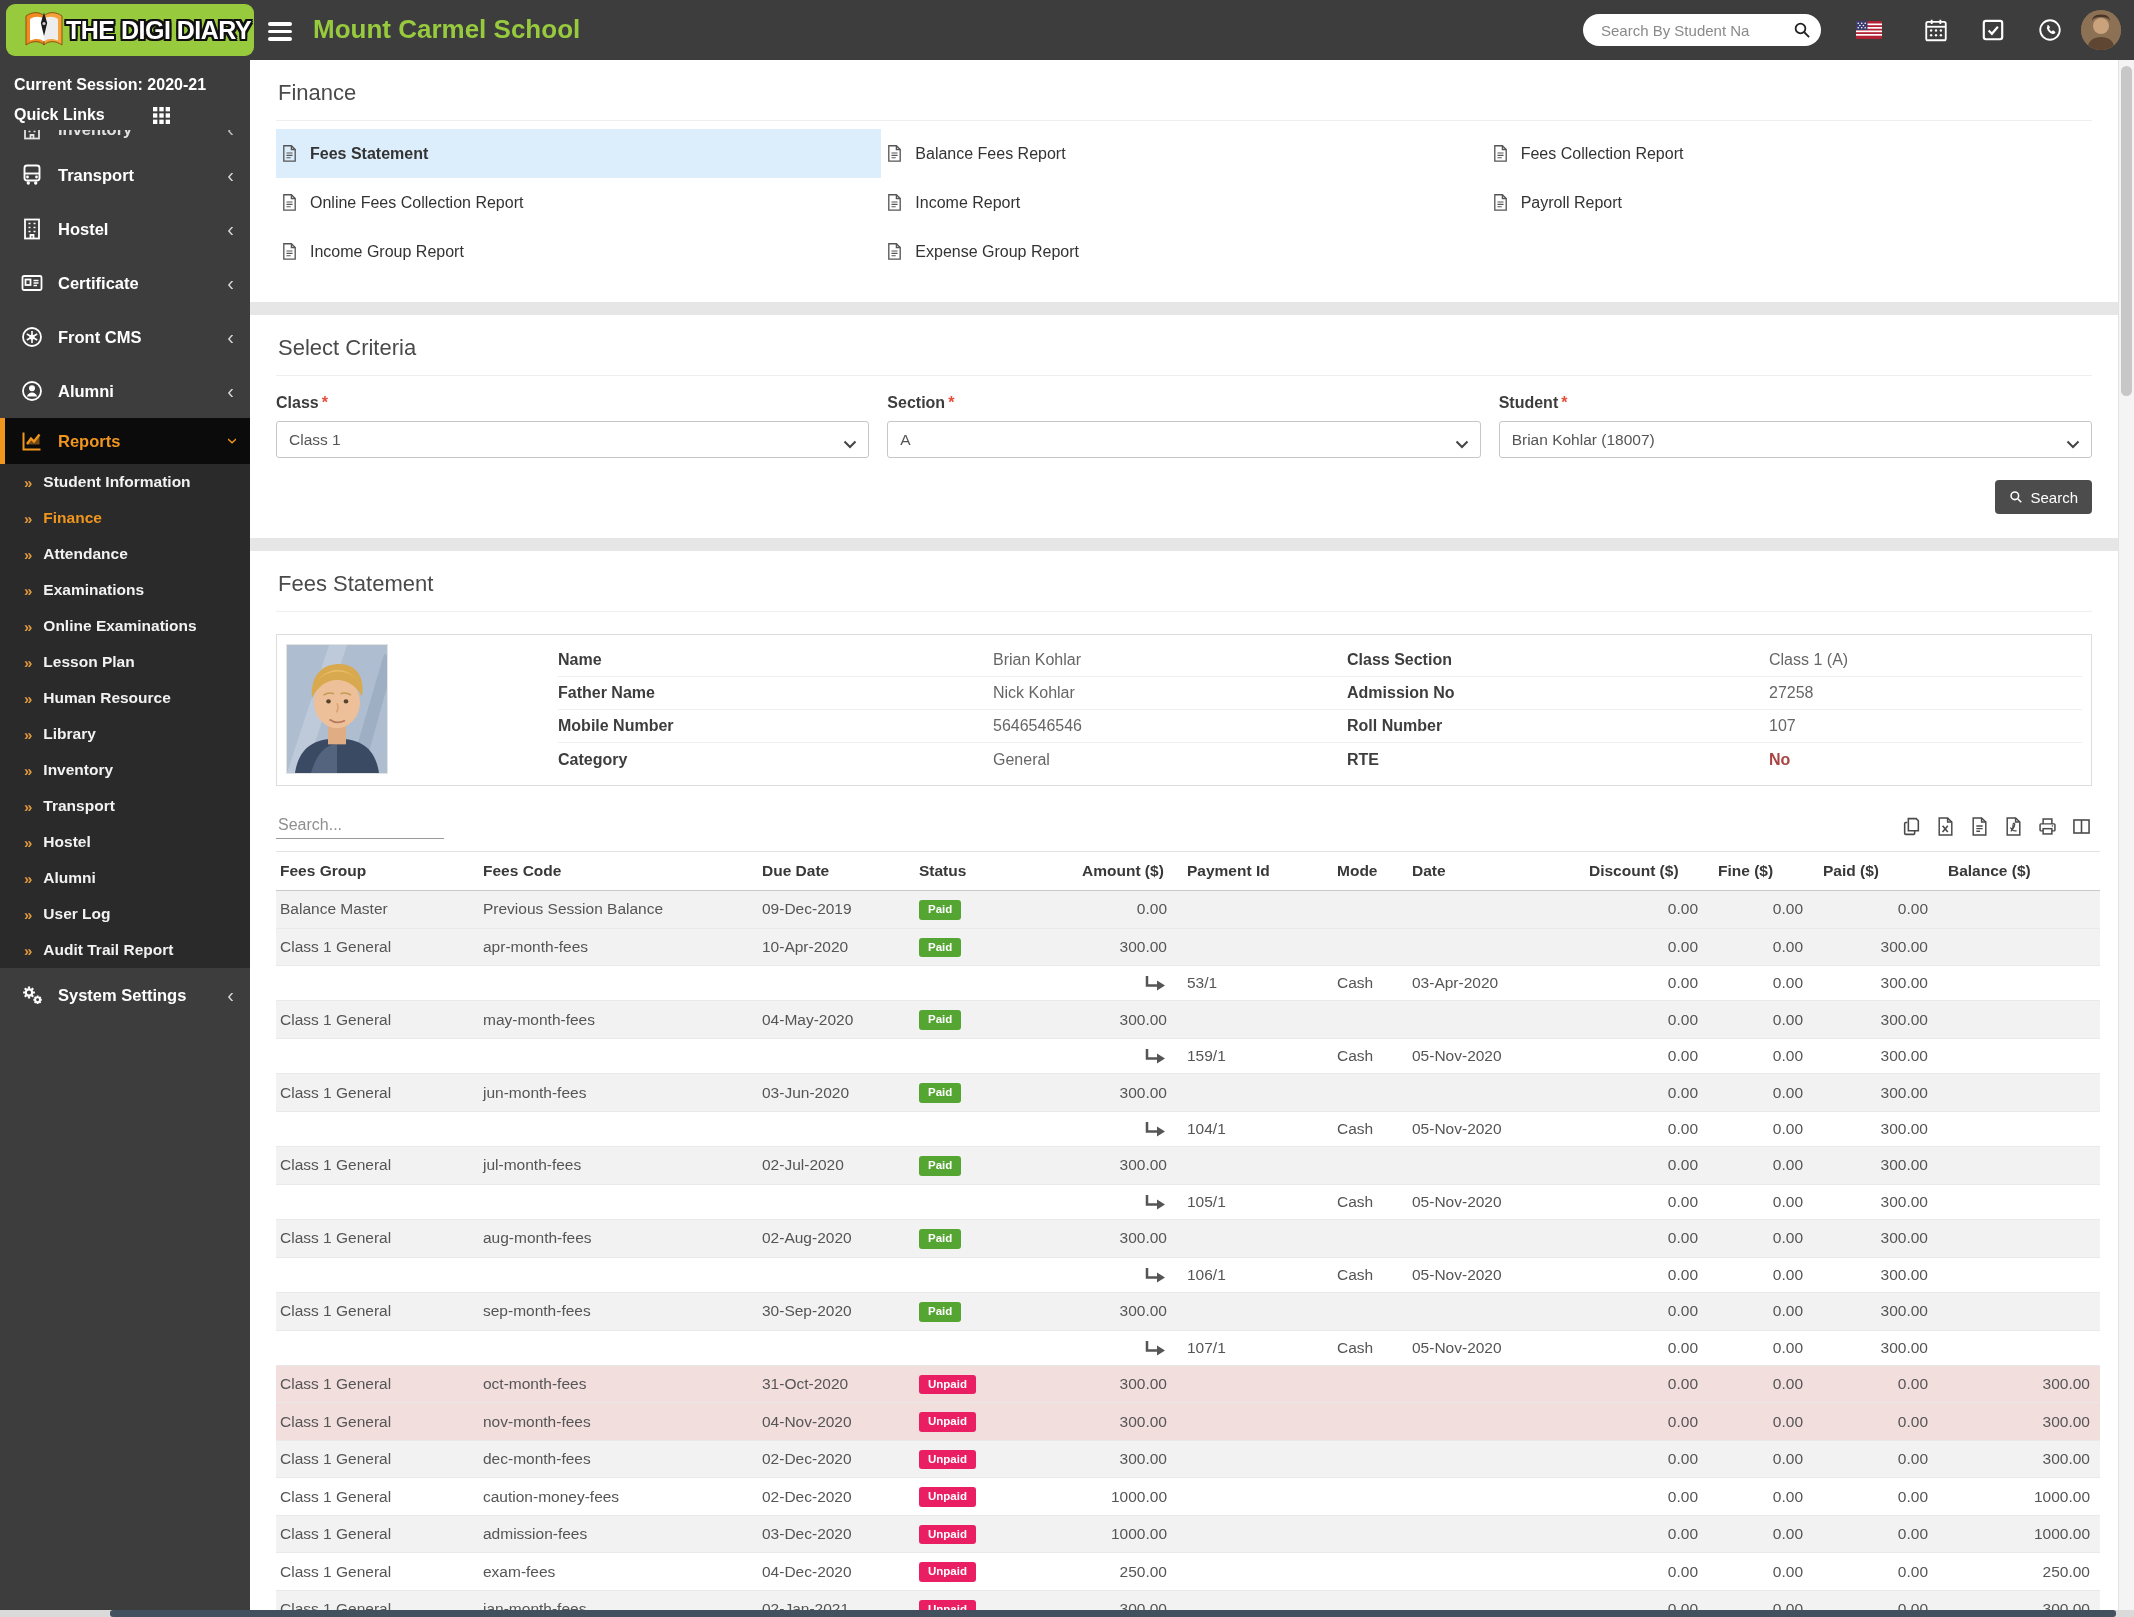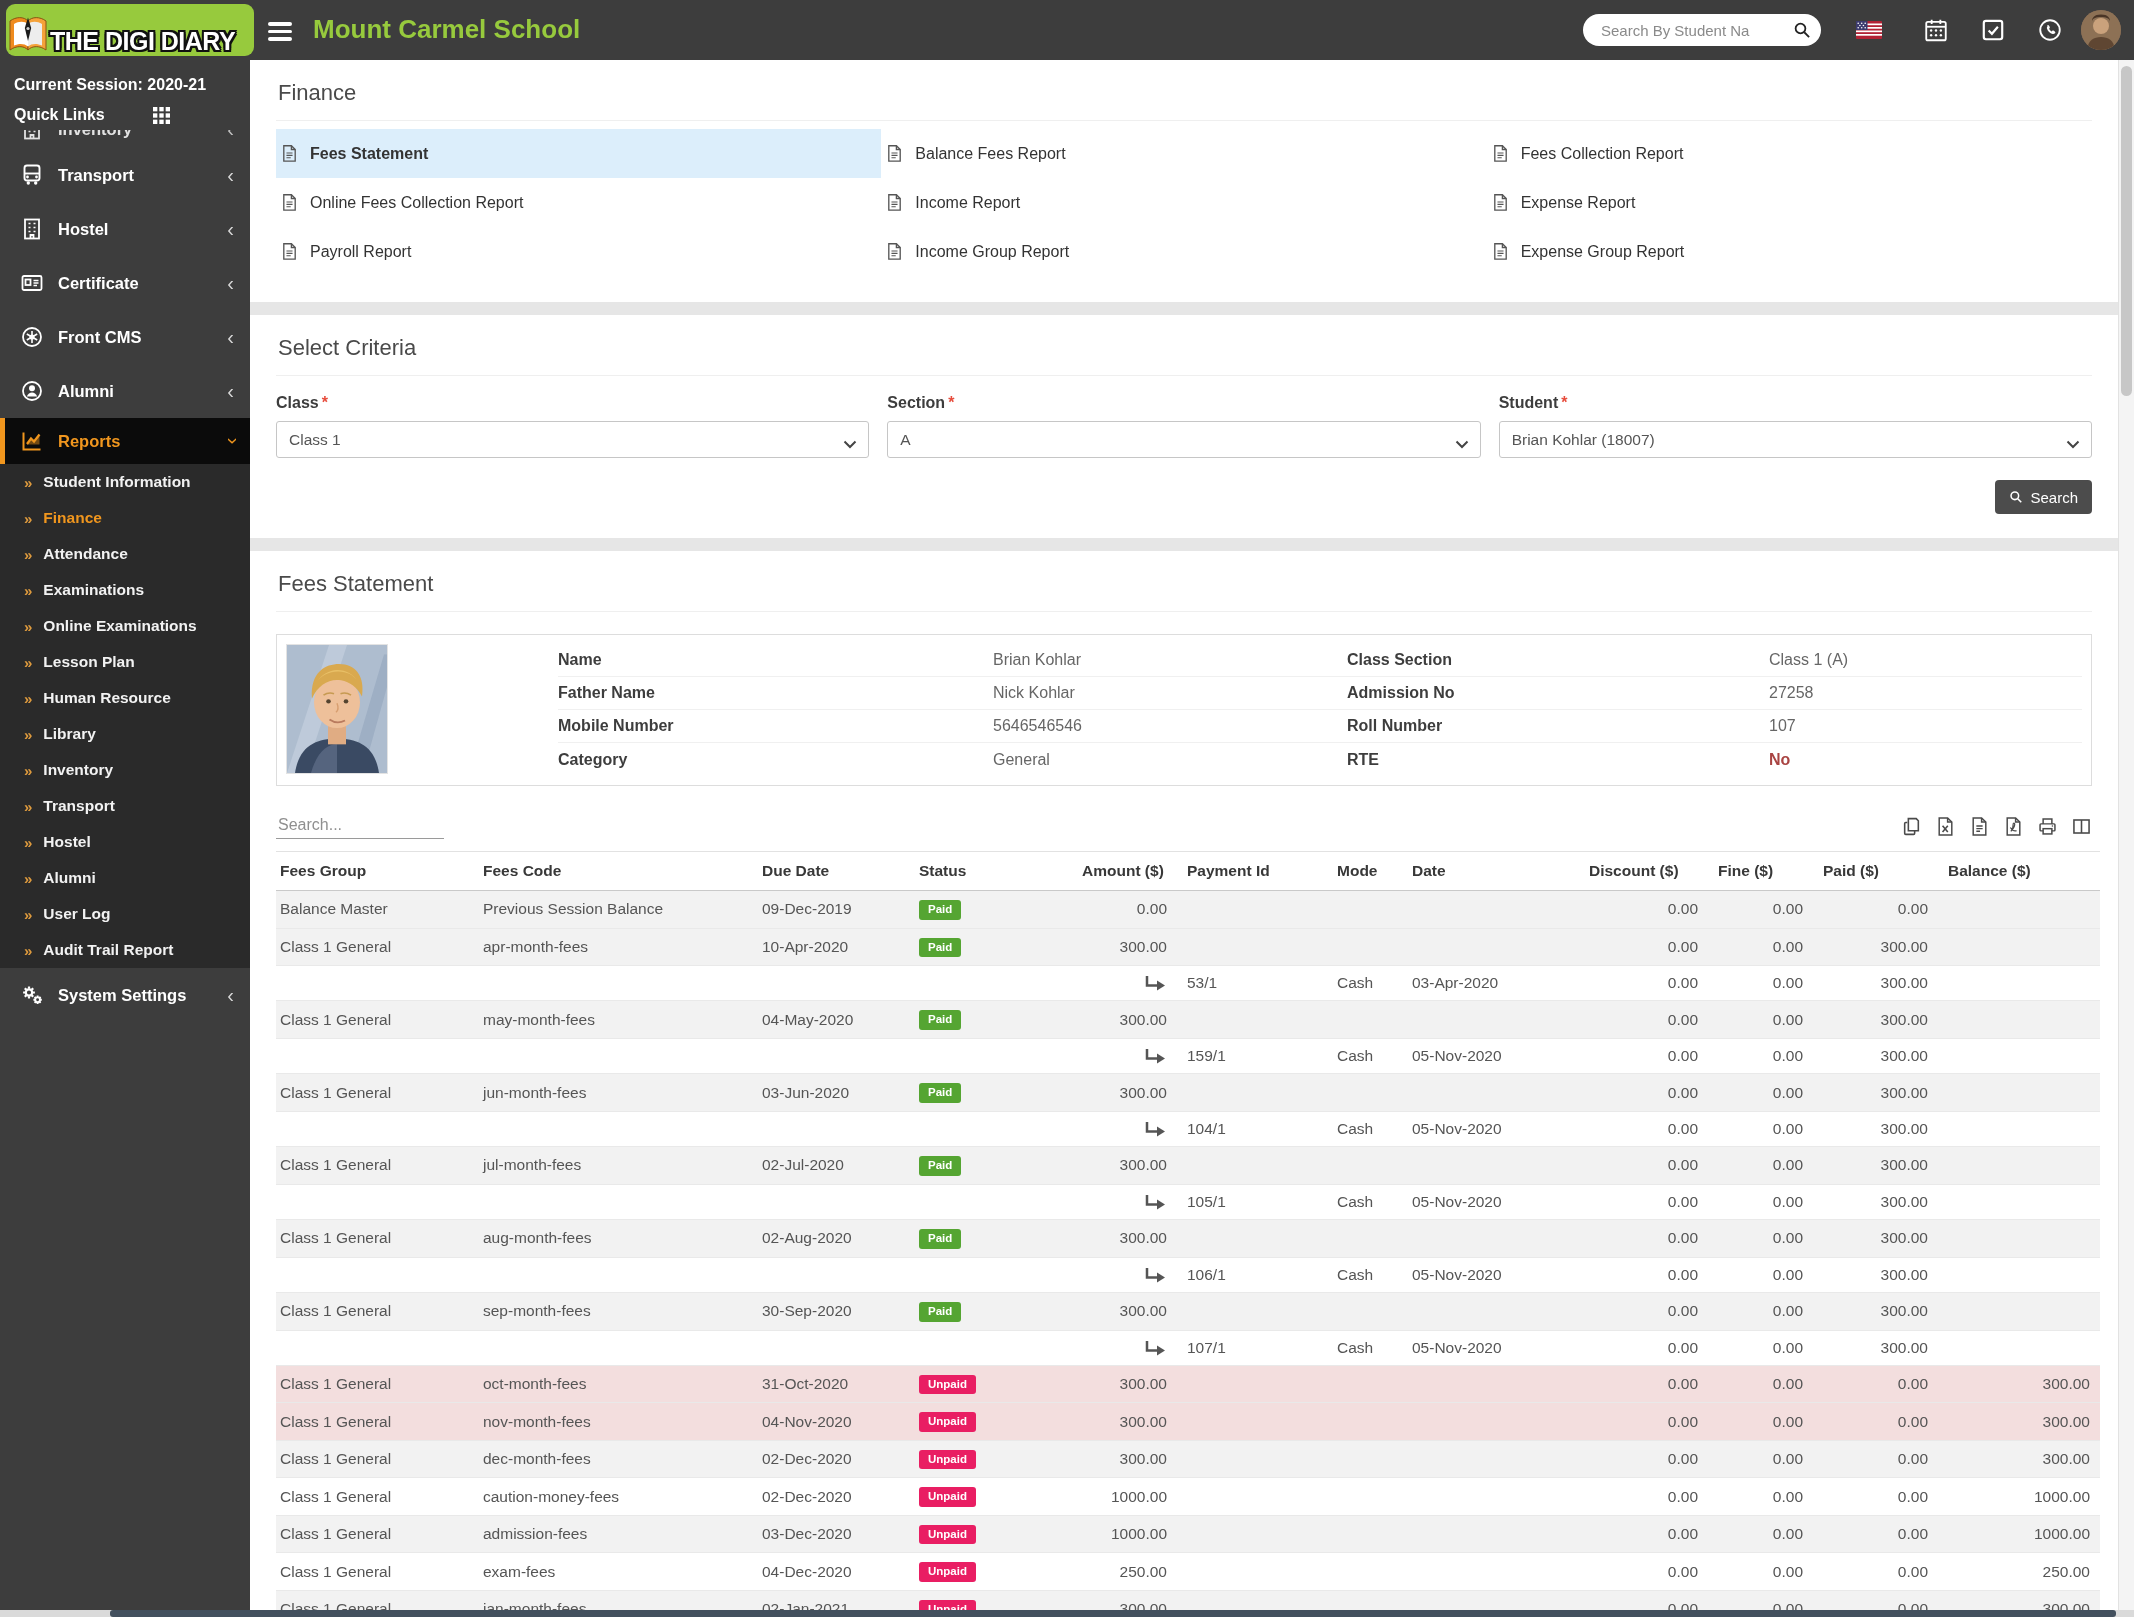--- a/index.html
+++ b/index.html
@@ -5,21 +5,21 @@
   :root{
     --orange:#f0961e; --green:#97ca3d; --paid:#55a532; --unpaid:#e91e63;
     --hdr:#3d3d3d; --submenu:#2a2a2a; --rowgray:#f2f2f2; --rowpink:#f3dede;
   }
   *{box-sizing:border-box;}
   html,body{margin:0;padding:0;width:2134px;height:1617px;overflow:hidden;
     font-family:"Liberation Sans","DejaVu Sans",sans-serif;background:#e6e6e6;}
   
   .topbar{position:absolute;left:0;top:0;width:2134px;height:60px;background:var(--hdr);z-index:50;}
   .logo-block{position:absolute;left:6px;top:4px;width:248px;height:52px;background:var(--green);
-    border-radius:9px;display:flex;align-items:flex-end;padding:0 0;}
+    border-radius:9px;display:flex;align-items:center;padding:0 16px;}
   .logo-book{width:44px;height:42px;flex:0 0 auto;}
   .logo-text{font-size:25px;font-weight:800;color:#fff;letter-spacing:-.5px;white-space:nowrap;
     text-shadow:-2px -2px 0 #111,2px -2px 0 #111,-2px 2px 0 #111,2px 2px 0 #111,0 2px 0 #111,0 -2px 0 #111,2px 0 0 #111,-2px 0 0 #111;}
   .hamburger{position:absolute;left:268px;top:18px;width:26px;height:24px;cursor:pointer;}
   .hamburger i{display:block;width:24px;height:3.5px;background:#fff;border-radius:2px;margin:4px 0;}
   .school-name{position:absolute;left:313px;top:14px;font-size:26px;font-weight:bold;color:var(--green);}
   .search-pill{position:absolute;left:1583px;top:14px;width:238px;height:32px;background:#fff;border-radius:16px;
     display:flex;align-items:center;padding:0 10px 0 16px;}
   .search-pill input{border:none;outline:none;flex:1;font-size:15px;color:#444;min-width:0;
     font-family:"Liberation Sans","DejaVu Sans",sans-serif;}
@@ -393,28 +393,20 @@
               <path d="M6.8 9.5h6.4M6.8 12h6.4M6.8 14.5h4.5" stroke-width="1.2"></path>
             </svg></span>
           <span class="ltxt">Income Report</span>
         </div>
         <div class="link-cell">
           <span class="fic"><svg viewBox="0 0 20 20" fill="none" stroke="currentColor" stroke-width="1.4">
               <path d="M4 1.8h8l4 4V18H4z"></path>
               <path d="M12 1.8v4h4"></path>
               <path d="M6.8 9.5h6.4M6.8 12h6.4M6.8 14.5h4.5" stroke-width="1.2"></path>
             </svg></span>
-          <span class="ltxt">Expense Report</span>
-        </div>
-        <div class="link-cell">
-          <span class="fic"><svg viewBox="0 0 20 20" fill="none" stroke="currentColor" stroke-width="1.4">
-              <path d="M4 1.8h8l4 4V18H4z"></path>
-              <path d="M12 1.8v4h4"></path>
-              <path d="M6.8 9.5h6.4M6.8 12h6.4M6.8 14.5h4.5" stroke-width="1.2"></path>
-            </svg></span>
           <span class="ltxt">Payroll Report</span>
         </div>
         <div class="link-cell">
           <span class="fic"><svg viewBox="0 0 20 20" fill="none" stroke="currentColor" stroke-width="1.4">
               <path d="M4 1.8h8l4 4V18H4z"></path>
               <path d="M12 1.8v4h4"></path>
               <path d="M6.8 9.5h6.4M6.8 12h6.4M6.8 14.5h4.5" stroke-width="1.2"></path>
             </svg></span>
           <span class="ltxt">Income Group Report</span>
         </div>

